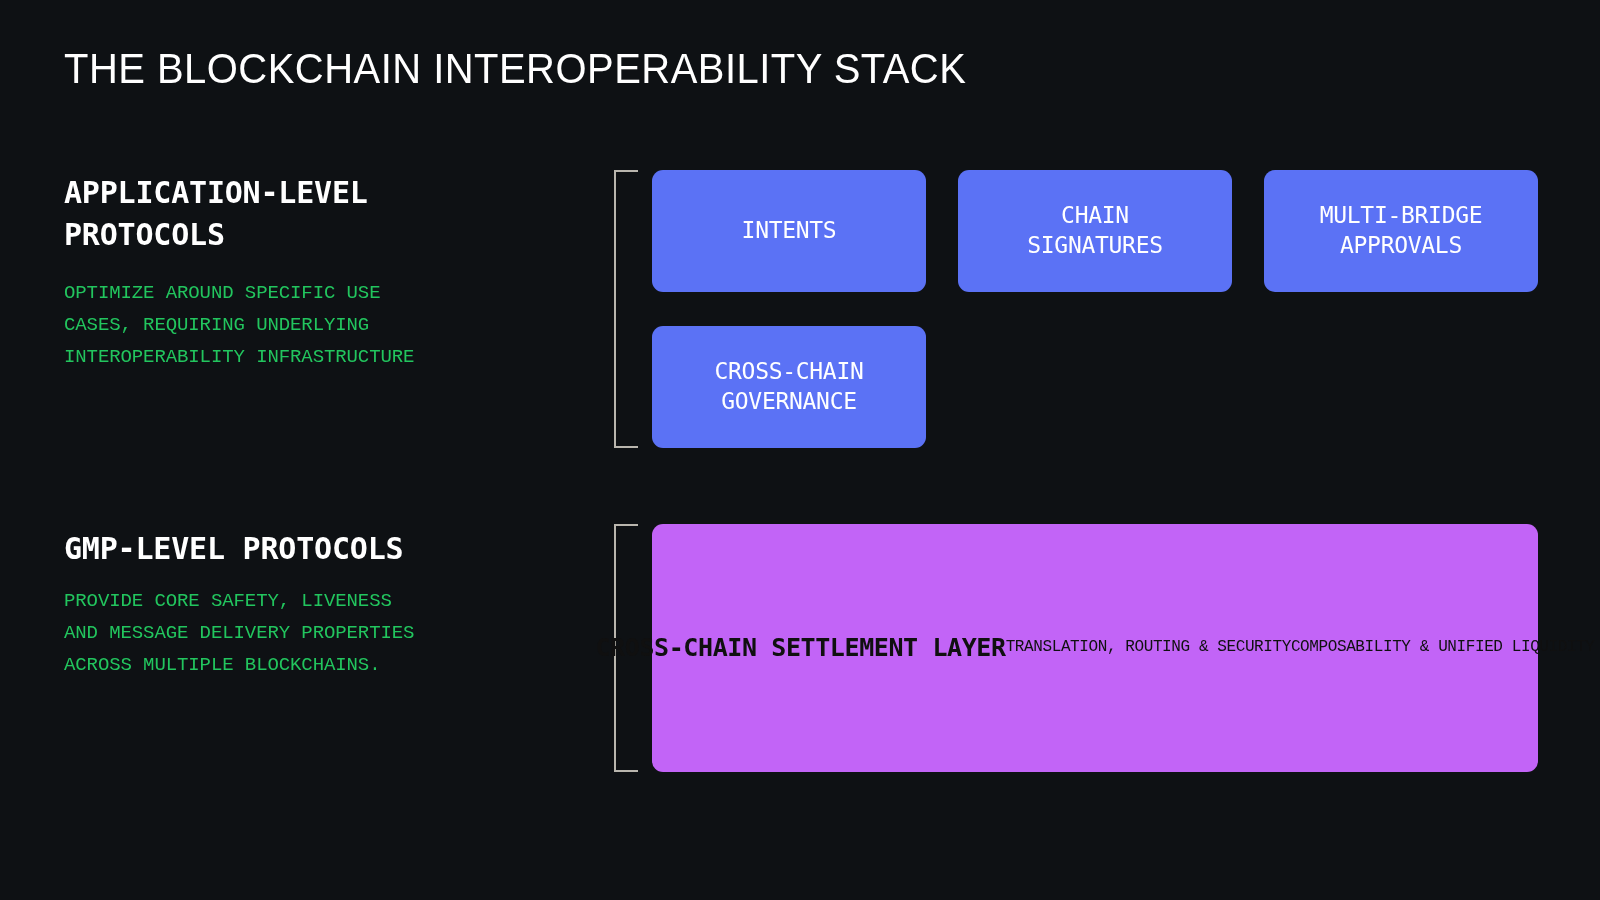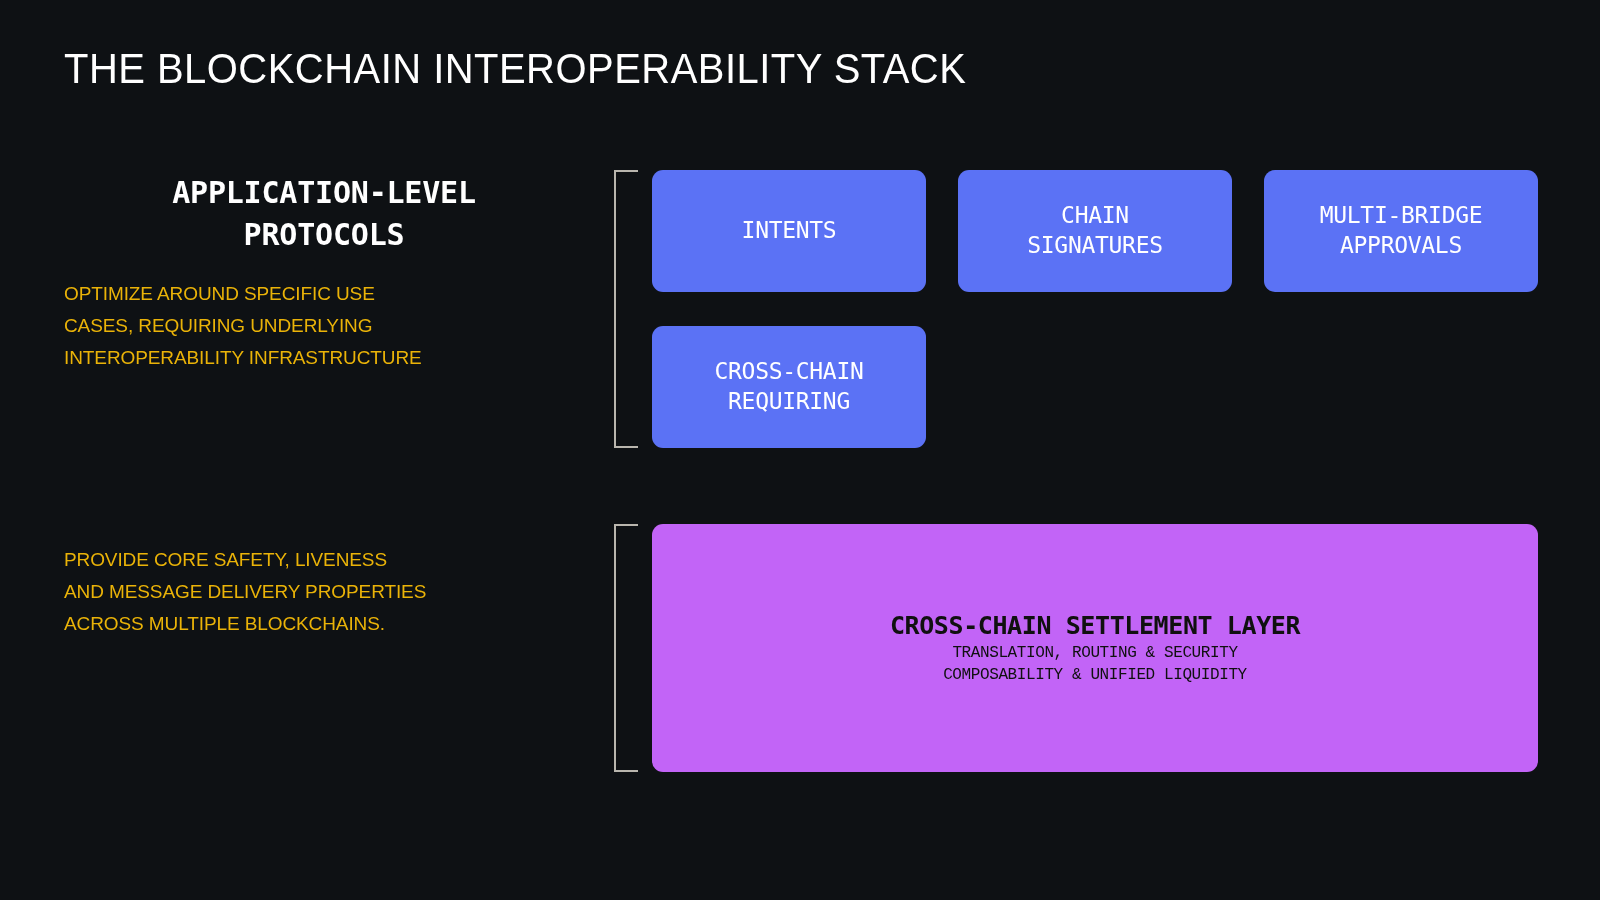--- a/index.html
+++ b/index.html
@@ -51,31 +51,30 @@
   .section-label.gmp  { top: 528px; }
 
   .section-heading {
     font-family: "DejaVu Sans Mono", monospace;
     font-size: 30px;
     font-weight: 700;
     line-height: 1.40;
     letter-spacing: -0.2px;
     color: #ffffff;
     white-space: pre-line;
-    text-align: center;
   }
 
   .section-desc {
     margin-top: 22px;
-    font-family: Liberation Sans, sans-serif;
+    font-family: Liberation Mono, monospace;
     font-size: 19px;
     font-weight: 400;
     line-height: 1.68;
     letter-spacing: -0.1px;
-    color: #eab308;
+    color: #22c55e;
     white-space: pre-line;
   }
   .section-label.gmp .section-desc { margin-top: 16px; }
 
   
   .bracket {
     position: absolute;
     border: 2px solid #b9b6ae;
     border-right: none;
     background: transparent;
@@ -122,21 +121,20 @@
   
   .settlement-panel {
     position: absolute;
     left: 652px;
     top: 524px;
     width: 886px;
     height: 248px;
     background: #c264f7;
     border-radius: 11px;
     display: flex;
-    flex-direction: column;
     align-items: center;
     justify-content: center;
     text-align: center;
     padding: 10px 24px;
   }
 
   .settlement-title {
     font-family: "DejaVu Sans Mono", monospace;
     font-size: 25px;
     font-weight: 700;
@@ -165,20 +163,21 @@
 
   <div class="section-label app">
     <div class="section-heading">APPLICATION-LEVEL
 PROTOCOLS</div>
     <div class="section-desc">OPTIMIZE AROUND SPECIFIC USE
 CASES, REQUIRING UNDERLYING
 INTEROPERABILITY INFRASTRUCTURE</div>
   </div>
 
   <div class="section-label gmp">
+    <div class="section-heading">GMP-LEVEL PROTOCOLS</div>
     <div class="section-desc">PROVIDE CORE SAFETY, LIVENESS
 AND MESSAGE DELIVERY PROPERTIES
 ACROSS MULTIPLE BLOCKCHAINS.</div>
   </div>
 
   <div class="bracket app"></div>
   <div class="bracket gmp"></div>
 
   <div class="stack-region">
     <div class="card-grid">
@@ -188,21 +187,21 @@
       <div class="card">
         <span class="card-label">CHAIN
 SIGNATURES</span>
       </div>
       <div class="card">
         <span class="card-label">MULTI-BRIDGE
 APPROVALS</span>
       </div>
       <div class="card">
         <span class="card-label">CROSS-CHAIN
-REQUIRING</span>
+GOVERNANCE</span>
       </div>
     </div>
   </div>
 
   <div class="settlement-panel">
     <div class="settlement-title">CROSS-CHAIN SETTLEMENT LAYER</div>
     <div class="settlement-line">TRANSLATION, ROUTING &amp; SECURITY</div>
     <div class="settlement-line">COMPOSABILITY &amp; UNIFIED LIQUIDITY</div>
   </div>
 

